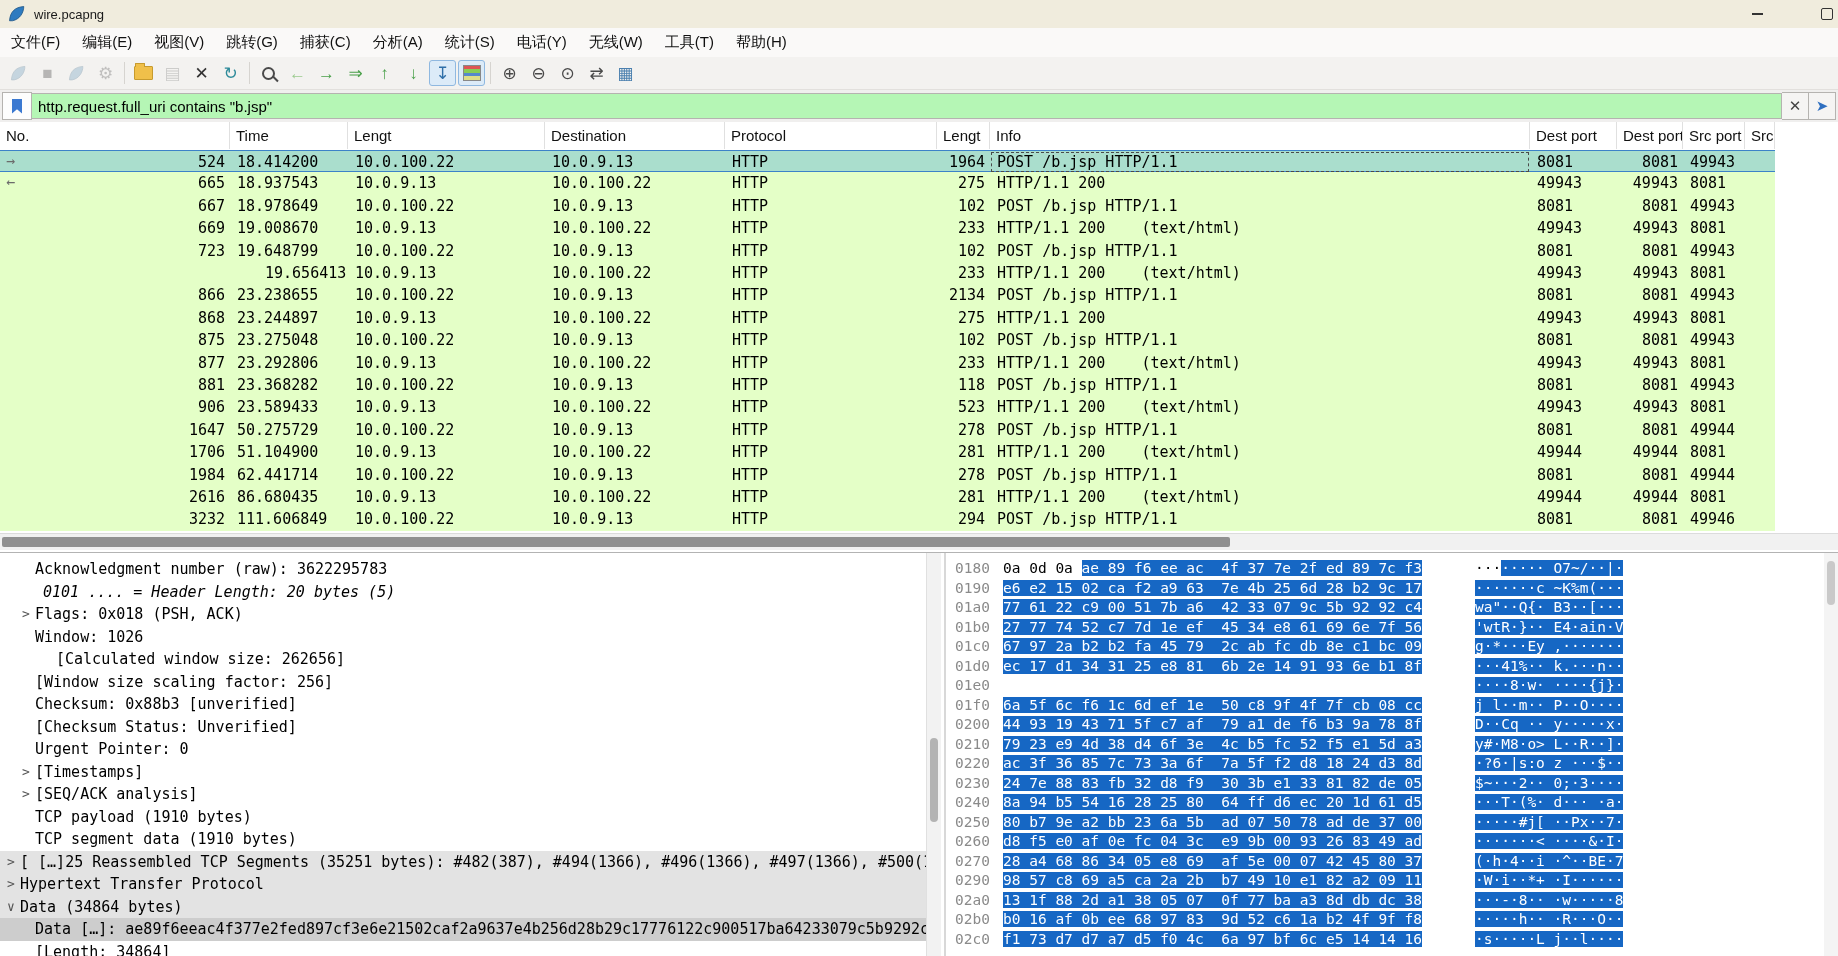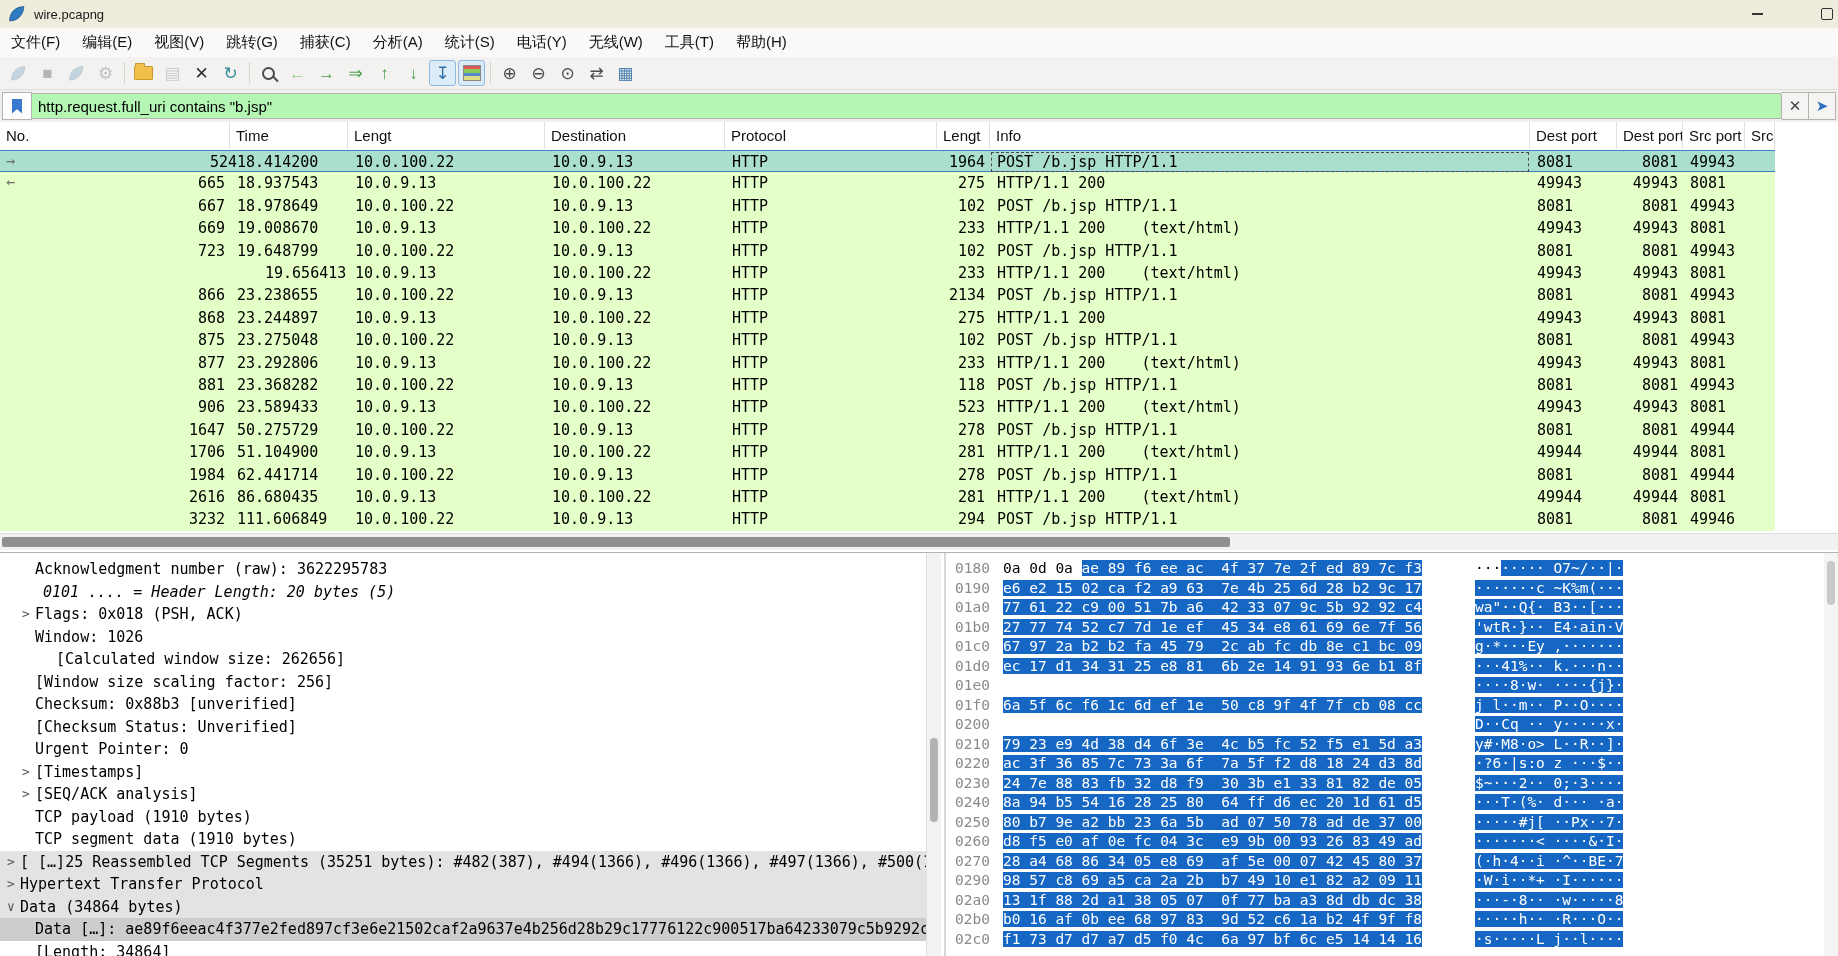--- a/index.html
+++ b/index.html
@@ -158,21 +158,21 @@
     <div class="hcell" style="left: 725px; width: 212px;">Protocol</div>
     <div class="hcell" style="left: 937px; width: 53px;">Lengt</div>
     <div class="hcell" style="left: 990px; width: 540px;">Info</div>
     <div class="hcell" style="left: 1530px; width: 87px;">Dest port</div>
     <div class="hcell" style="left: 1617px; width: 66px;">Dest port</div>
     <div class="hcell" style="left: 1683px; width: 62px;">Src port</div>
     <div class="hcell" style="left: 1745px; width: 30px;">Src port</div>
   </div>
 <div class="abs prows" id="prows">
     <div class="prow selected" style="top: 0px;">
-      <div class="pcell r" style="left: 12px; width: 230px; padding: 0px 5px 0px 0px;">524</div>
+      <div class="pcell r" style="left: 0px; width: 230px; padding: 0px 5px 0px 0px;">524</div>
       <div class="pcell" style="left: 230px; width: 118px; padding: 0px 0px 0px 7px;">18.414200</div>
       <div class="pcell" style="left: 348px; width: 197px; padding: 0px 0px 0px 7px;">10.0.100.22</div>
       <div class="pcell" style="left: 545px; width: 180px; padding: 0px 0px 0px 7px;">10.0.9.13</div>
       <div class="pcell" style="left: 725px; width: 212px; padding: 0px 0px 0px 7px;">HTTP</div>
       <div class="pcell r" style="left: 937px; width: 53px; padding: 0px 5px 0px 0px;">1964</div>
       <div class="pcell focus" style="left: 990px; width: 540px; padding: 0px 0px 0px 7px;">POST /b.jsp HTTP/1.1</div>
       <div class="pcell" style="left: 1530px; width: 87px; padding: 0px 0px 0px 7px;">8081</div>
       <div class="pcell r" style="left: 1617px; width: 66px; padding: 0px 5px 0px 0px;">8081</div>
       <div class="pcell" style="left: 1683px; width: 62px; padding: 0px 0px 0px 7px;">49943</div>
       <div class="gutter-arrow">→</div>
@@ -402,21 +402,21 @@
 <div class="abs split"></div>
 <div class="abs hexpane" id="hexpane">
     <div class="hrow"><span class="hoff">0180</span><span class="hbytes"><span>0a 0d 0a </span><span class="selb">ae 89 f6 ee ac  4f 37 7e 2f ed 89 7c f3</span></span><span class="hascii"><span>···</span><span class="selb">····· O7~/··|·</span></span></div>
     <div class="hrow"><span class="hoff">0190</span><span class="hbytes"><span class="selb">e6 e2 15 02 ca f2 a9 63  7e 4b 25 6d 28 b2 9c 17</span></span><span class="hascii"><span class="selb">·······c ~K%m(···</span></span></div>
     <div class="hrow"><span class="hoff">01a0</span><span class="hbytes"><span class="selb">77 61 22 c9 00 51 7b a6  42 33 07 9c 5b 92 92 c4</span></span><span class="hascii"><span class="selb">wa"··Q{· B3··[···</span></span></div>
     <div class="hrow"><span class="hoff">01b0</span><span class="hbytes"><span class="selb">27 77 74 52 c7 7d 1e ef  45 34 e8 61 69 6e 7f 56</span></span><span class="hascii"><span class="selb">'wtR·}·· E4·ain·V</span></span></div>
     <div class="hrow"><span class="hoff">01c0</span><span class="hbytes"><span class="selb">67 97 2a b2 b2 fa 45 79  2c ab fc db 8e c1 bc 09</span></span><span class="hascii"><span class="selb">g·*···Ey ,·······</span></span></div>
     <div class="hrow"><span class="hoff">01d0</span><span class="hbytes"><span class="selb">ec 17 d1 34 31 25 e8 81  6b 2e 14 91 93 6e b1 8f</span></span><span class="hascii"><span class="selb">···41%·· k.···n··</span></span></div>
     <div class="hrow"><span class="hoff">01e0</span><span class="hascii"><span class="selb">····8·w· ····{j}·</span></span></div>
     <div class="hrow"><span class="hoff">01f0</span><span class="hbytes"><span class="selb">6a 5f 6c f6 1c 6d ef 1e  50 c8 9f 4f 7f cb 08 cc</span></span><span class="hascii"><span class="selb">j_l··m·· P··O····</span></span></div>
-    <div class="hrow"><span class="hoff">0200</span><span class="hascii"><span class="selb">D··Cq_·· y·····x·</span></span></div>
+    <div class="hrow"><span class="hoff">0200</span><span class="hbytes"><span class="selb">44 93 19 43 71 5f c7 af  79 a1 de f6 b3 9a 78 8f</span></span><span class="hascii"><span class="selb">D··Cq_·· y·····x·</span></span></div>
     <div class="hrow"><span class="hoff">0210</span><span class="hbytes"><span class="selb">79 23 e9 4d 38 d4 6f 3e  4c b5 fc 52 f5 e1 5d a3</span></span><span class="hascii"><span class="selb">y#·M8·o&gt; L··R··]·</span></span></div>
     <div class="hrow"><span class="hoff">0220</span><span class="hbytes"><span class="selb">ac 3f 36 85 7c 73 3a 6f  7a 5f f2 d8 18 24 d3 8d</span></span><span class="hascii"><span class="selb">·?6·|s:o z_···$··</span></span></div>
     <div class="hrow"><span class="hoff">0230</span><span class="hbytes"><span class="selb">24 7e 88 83 fb 32 d8 f9  30 3b e1 33 81 82 de 05</span></span><span class="hascii"><span class="selb">$~···2·· 0;·3····</span></span></div>
     <div class="hrow"><span class="hoff">0240</span><span class="hbytes"><span class="selb">8a 94 b5 54 16 28 25 80  64 ff d6 ec 20 1d 61 d5</span></span><span class="hascii"><span class="selb">···T·(%· d··· ·a·</span></span></div>
     <div class="hrow"><span class="hoff">0250</span><span class="hbytes"><span class="selb">80 b7 9e a2 bb 23 6a 5b  ad 07 50 78 ad de 37 00</span></span><span class="hascii"><span class="selb">·····#j[ ··Px··7·</span></span></div>
     <div class="hrow"><span class="hoff">0260</span><span class="hbytes"><span class="selb">d8 f5 e0 af 0e fc 04 3c  e9 9b 00 93 26 83 49 ad</span></span><span class="hascii"><span class="selb">·······&lt; ····&amp;·I·</span></span></div>
     <div class="hrow"><span class="hoff">0270</span><span class="hbytes"><span class="selb">28 a4 68 86 34 05 e8 69  af 5e 00 07 42 45 80 37</span></span><span class="hascii"><span class="selb">(·h·4··i ·^··BE·7</span></span></div>
     <div class="hrow"><span class="hoff">0290</span><span class="hbytes"><span class="selb">98 57 c8 69 a5 ca 2a 2b  b7 49 10 e1 82 a2 09 11</span></span><span class="hascii"><span class="selb">·W·i··*+ ·I······</span></span></div>
     <div class="hrow"><span class="hoff">02a0</span><span class="hbytes"><span class="selb">13 1f 88 2d a1 38 05 07  0f 77 ba a3 8d db dc 38</span></span><span class="hascii"><span class="selb">···-·8·· ·w·····8</span></span></div>
     <div class="hrow"><span class="hoff">02b0</span><span class="hbytes"><span class="selb">b0 16 af 0b ee 68 97 83  9d 52 c6 1a b2 4f 9f f8</span></span><span class="hascii"><span class="selb">·····h·· ·R···O··</span></span></div>

